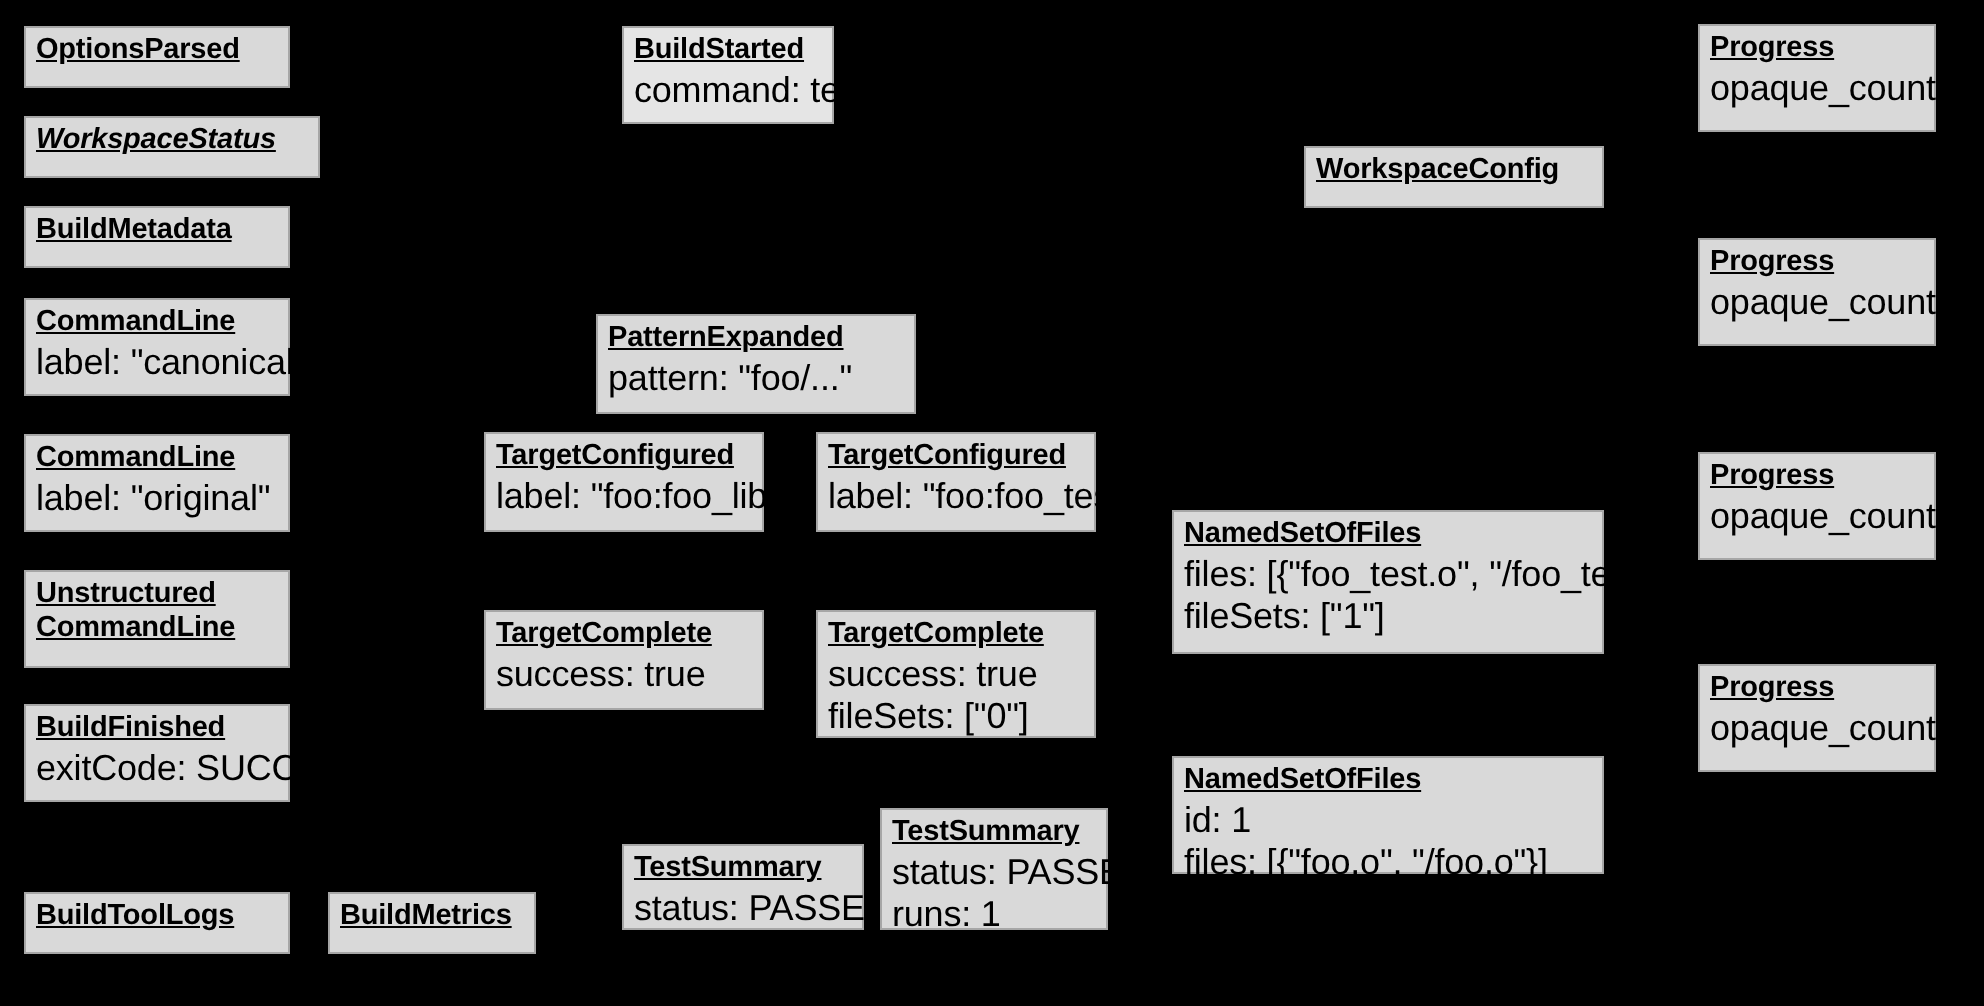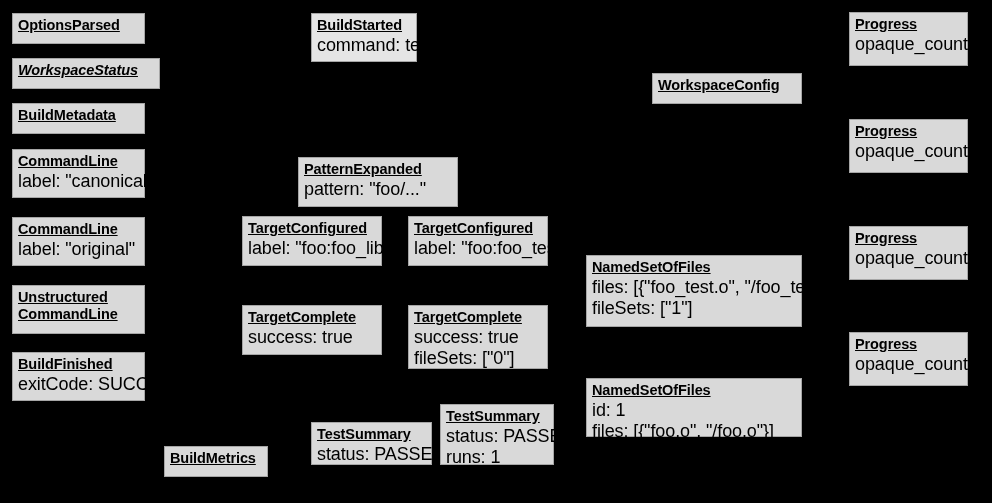--- a/index.html
+++ b/index.html
@@ -65,20 +65,23 @@
       <span class="node-title">CommandLine</span>
       <span class="node-field">label: "original"</span>
     </div>
     <div class="node" style="left: 12px; top: 285px; width: 133px; height: 49px; background: rgb(217, 217, 217); border-color: rgb(166, 166, 166); color: rgb(0, 0, 0);">
       <span class="node-title wrap">Unstructured CommandLine</span>
     </div>
     <div class="node" style="left: 12px; top: 352px; width: 133px; height: 49px; background: rgb(217, 217, 217); border-color: rgb(166, 166, 166); color: rgb(0, 0, 0);">
       <span class="node-title">BuildFinished</span>
       <span class="node-field">exitCode: SUCCESS</span>
     </div>
+    <div class="node" style="left: 12px; top: 446px; width: 133px; height: 31px; background: rgb(217, 217, 217); border-color: rgb(166, 166, 166); color: rgb(0, 0, 0);">
+      <span class="node-title">BuildToolLogs</span>
+    </div>
     <div class="node" style="left: 164px; top: 446px; width: 104px; height: 31px; background: rgb(217, 217, 217); border-color: rgb(166, 166, 166); color: rgb(0, 0, 0);">
       <span class="node-title">BuildMetrics</span>
     </div>
     <div class="node" style="left: 299px; top: 13px; width: 106px; height: 49px; background: #e5e5e5; border-color: rgb(166, 166, 166); color: rgb(0, 0, 0); margin-left: 12px;">
       <span class="node-title">BuildStarted</span>
       <span class="node-field">command: test</span>
     </div>
     <div class="node" style="left: 298px; top: 113px; width: 160px; height: 50px; background: rgb(217, 217, 217); border-color: rgb(166, 166, 166); color: rgb(0, 0, 0); margin-top: 44px;">
       <span class="node-title">PatternExpanded</span>
       <span class="node-field">pattern: "foo/..."</span>

